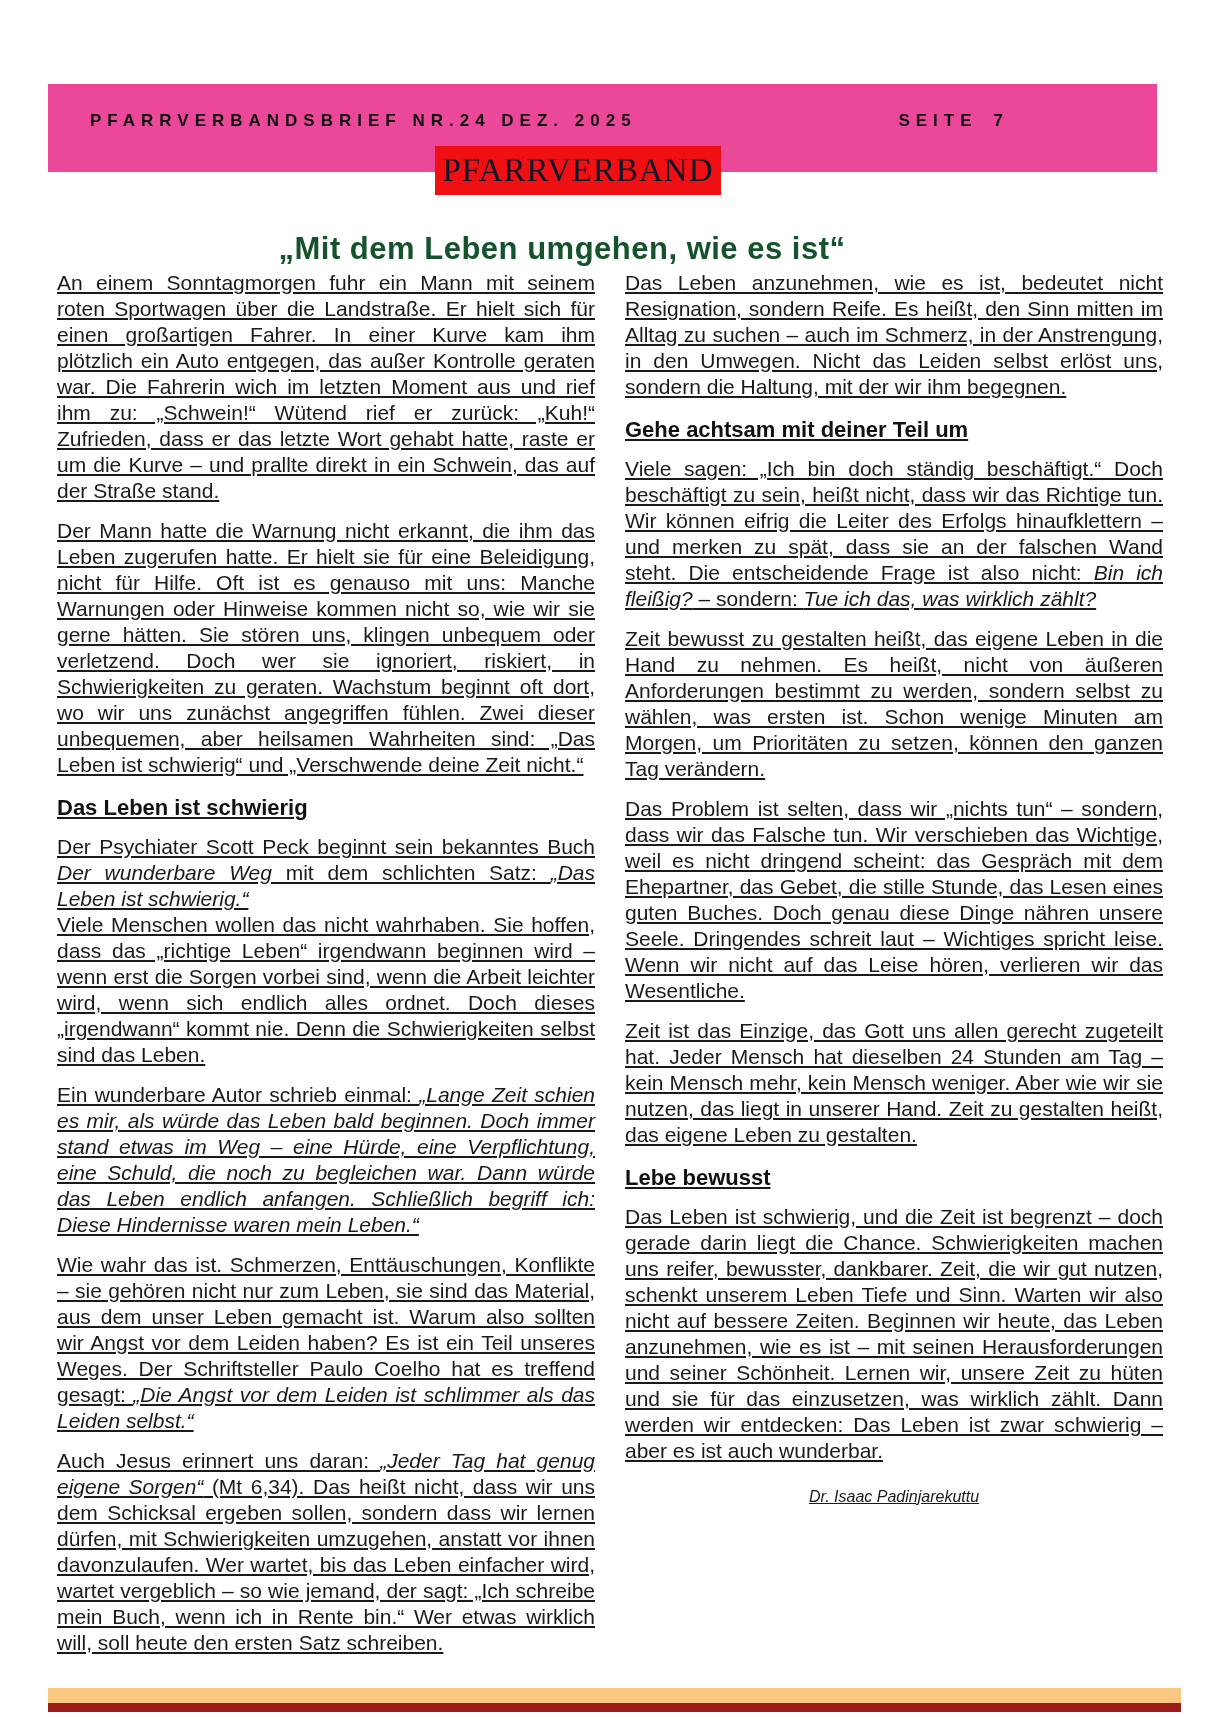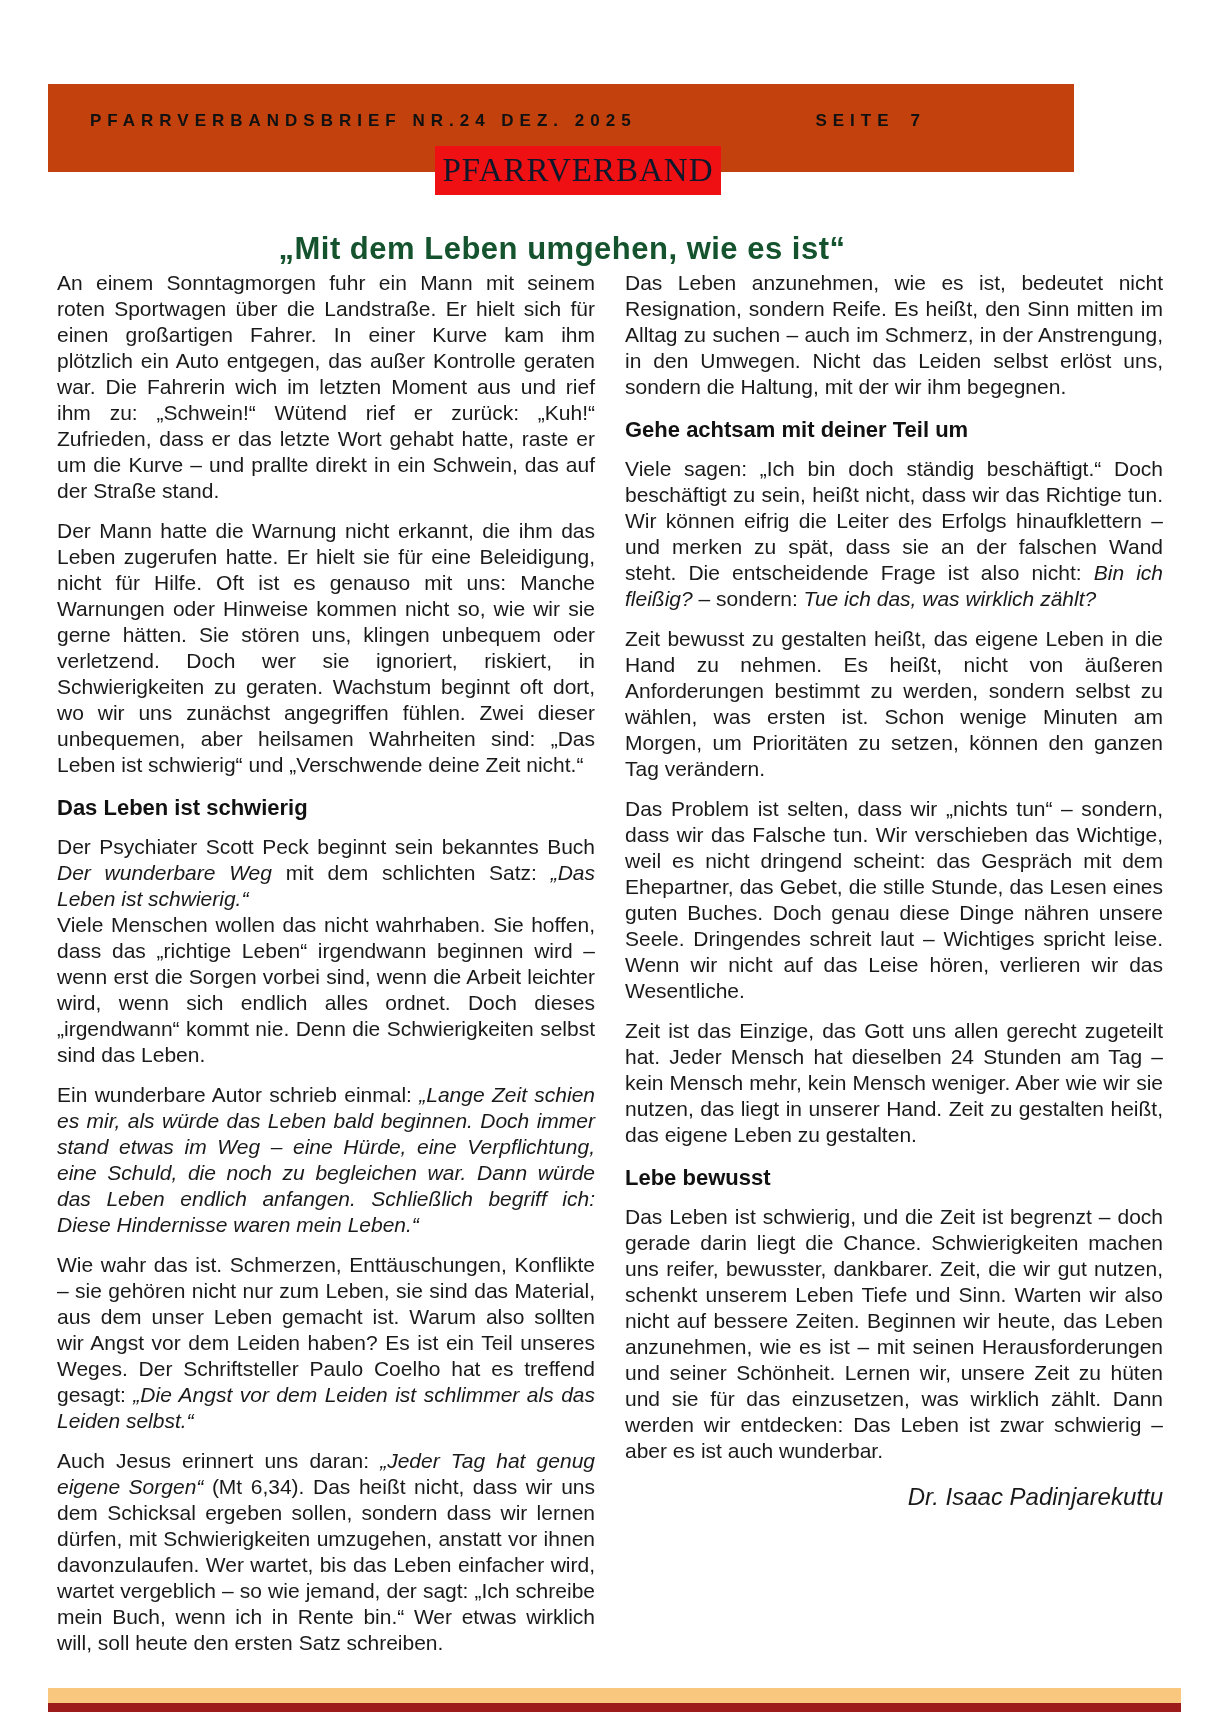--- a/index.html
+++ b/index.html
@@ -4,22 +4,22 @@
 <style>
   html,body { margin:0; padding:0; background:#ffffff; }
   .page {
     position:relative; width:1224px; height:1717px; margin:0 auto;
     background:#ffffff; overflow:hidden;
     font-family:"Liberation Sans", sans-serif; color:#1a1a1a;
   }
 
   
   .band-top {
-    position:absolute; left:48px; top:84px; width:1026px; height:88px;
-    background:#c2410c;
+    position:absolute; left:48px; top:84px; width:1109px; height:88px;
+    background:#ec4899;
   }
   .band-inner {
     display:flex; justify-content:space-between; align-items:flex-start;
     padding:27px 148px 0 42px;
     font-weight:bold; font-size:17px; letter-spacing:6px; color:#111;
     white-space:nowrap;
   }
   .band-right .pagenum { margin-left:16px; }
 
   
@@ -33,30 +33,30 @@
   
   .title {
     position:absolute; left:57px; top:210px; width:1010px;
     text-align:center; color:#14532d; font-weight:bold; font-size:31px;
     letter-spacing:0.5px; white-space:nowrap;
   }
 
   
   .columns {
     position:absolute; left:57px; top:270px; width:1106px;
-    display:flex; gap:30px;
+    display:flex; gap:30px;text-decoration:underline;
   }
   .col { width:538px; text-align:justify; font-size:21px; line-height:26px; }
   .col p { margin:0 0 14px 0; }
   .col h2 {
     margin:16px 0 12px 0; font-size:22px; line-height:28px;
     font-weight:bold; color:#111; text-align:left;
   }
   .it { font-style:italic; }
-  .sig { text-align:right; font-style:italic; font-size:24px; margin-top:20px !important; }
+  .sig { text-align:center; font-style:italic; font-size:16px; margin-top:20px !important; }
 
   
   .band-bottom-orange {
     position:absolute; left:48px; top:1688px; width:1133px; height:15px;
     background:#f9c87e;
   }
   .band-bottom-red {
     position:absolute; left:48px; top:1703px; width:1133px; height:9px;
     background:#9e1b1b;
   }

